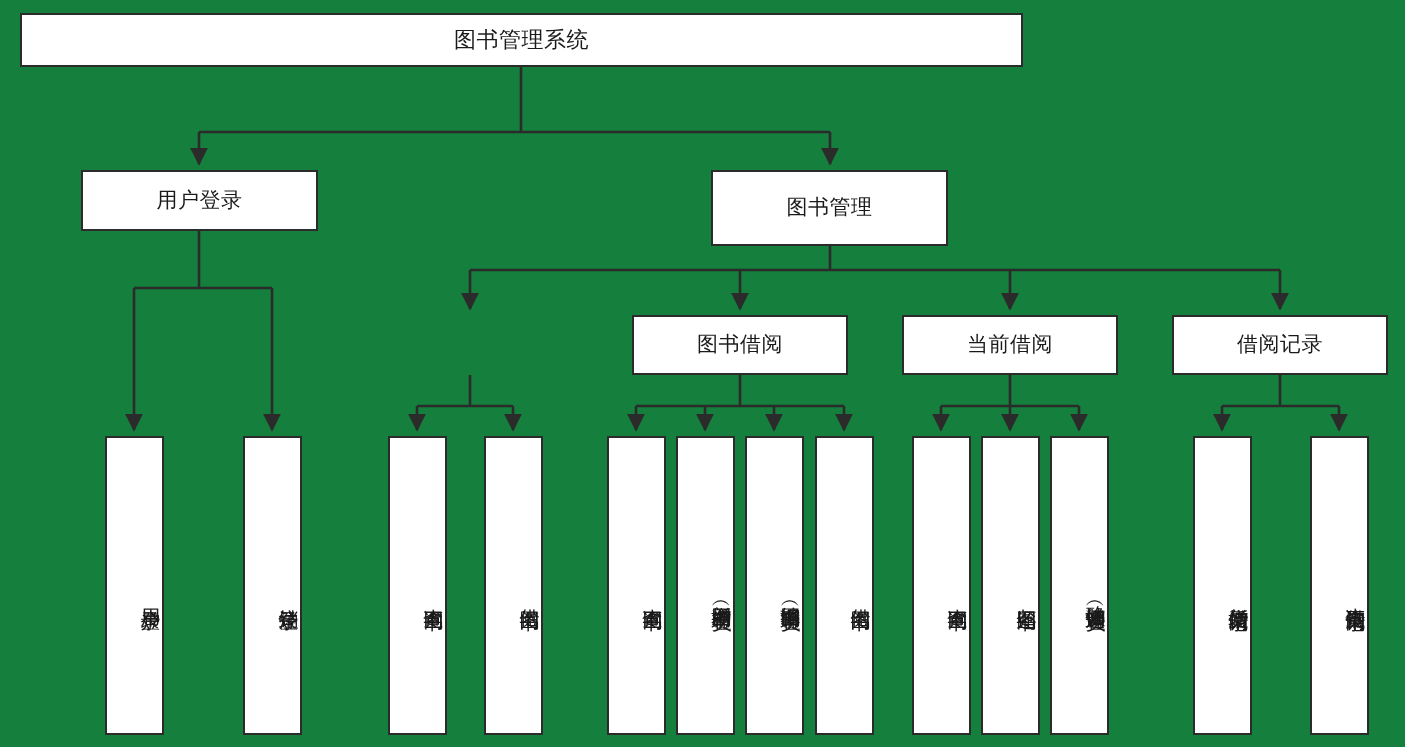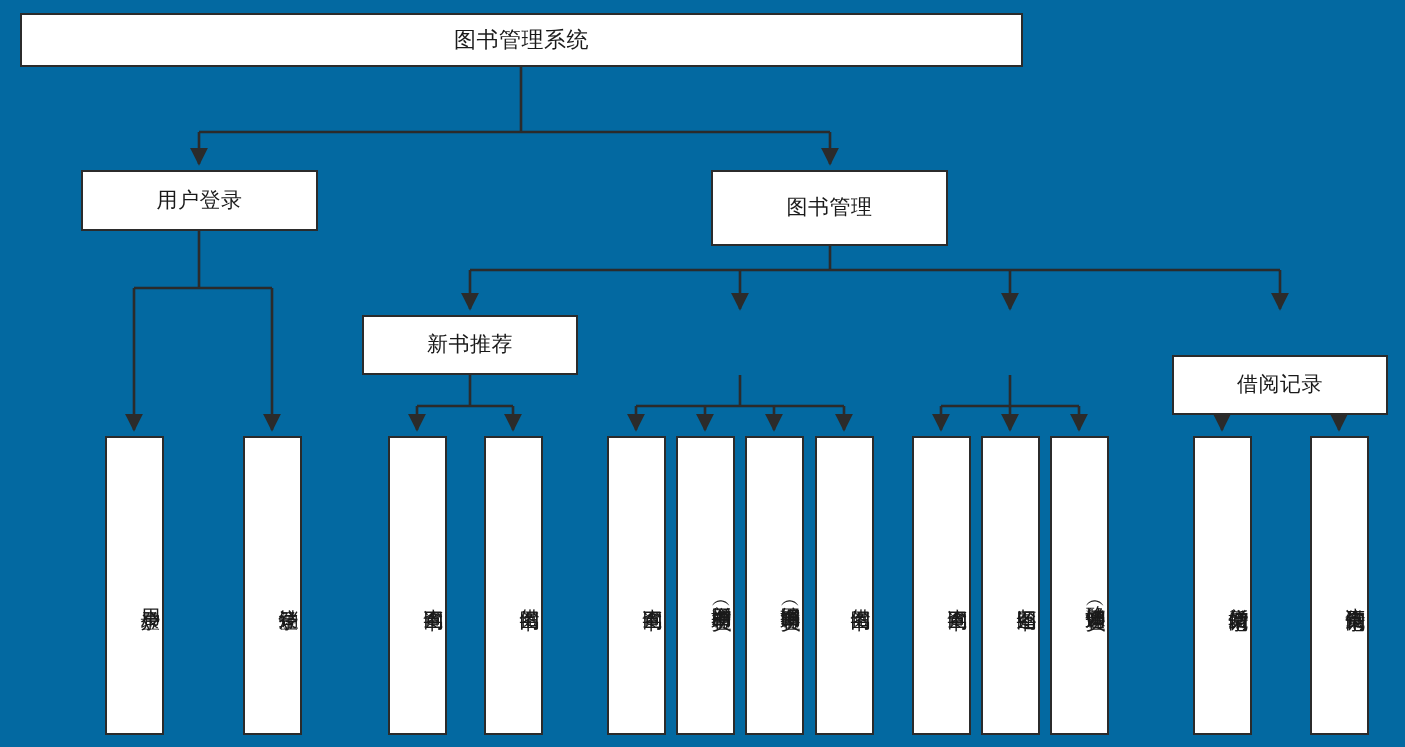--- a/index.html
+++ b/index.html
@@ -8,21 +8,21 @@
     padding: 0;
     background: #ffffff;
   }
   body {
     font-family: "DejaVu Sans", "Liberation Sans", sans-serif;
   }
   #diagram-root {
     position: relative;
     width: 1405px;
     height: 747px;
-    background: #0369a1;
+    background: #15803d;
     overflow: hidden;
   }
   #diagram-svg {
     position: absolute;
     left: 0;
     top: 0;
     width: 1405px;
     height: 747px;
   }
   .node {
@@ -128,24 +128,27 @@
     <span>图书管理系统</span>
   </div>
 
   <div class="node h" style="left:81px; top:170px; width:237px; height:61px;">
     <span>用户登录</span>
   </div>
   <div class="node h" style="left:711px; top:170px; width:237px; height:76px;">
     <span>图书管理</span>
   </div>
 
-  <div class="node h" style="left:362px; top:315px; width:216px; height:60px;">
-    <span>新书推荐</span>
+  <div class="node h" style="left:632px; top:315px; width:216px; height:60px;">
+    <span>图书借阅</span>
   </div>
-  <div class="node h" style="left:1172px; top:315px; width:216px; height:60px;margin-top:40px;">
+  <div class="node h" style="left:902px; top:315px; width:216px; height:60px;">
+    <span>当前借阅</span>
+  </div>
+  <div class="node h" style="left:1172px; top:315px; width:216px; height:60px;">
     <span>借阅记录</span>
   </div>
 
   <div class="node v" style="left:105px; top:436px; width:59px; height:299px;">
     <span>用户登录</span>
   </div>
   <div class="node v" style="left:243px; top:436px; width:59px; height:299px;">
     <span>注销登录</span>
   </div>
 

